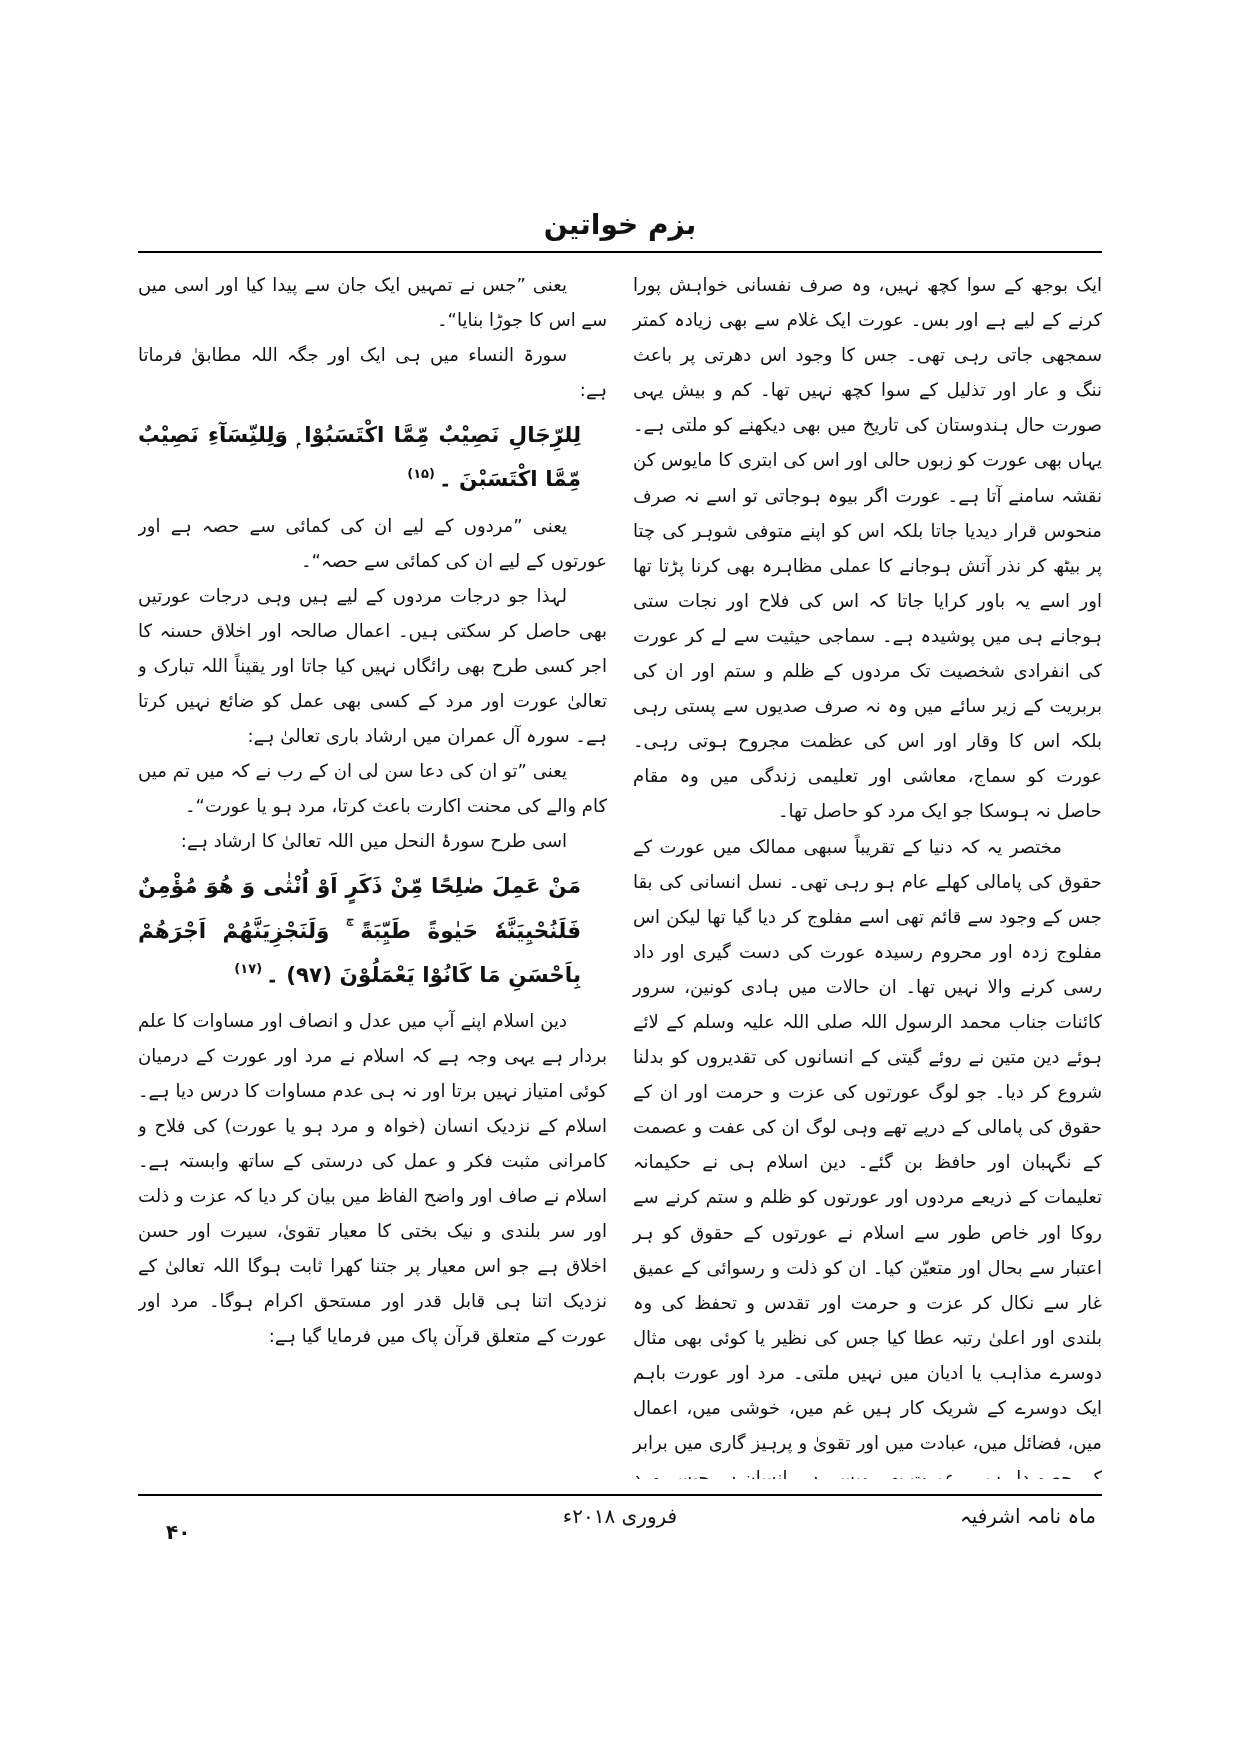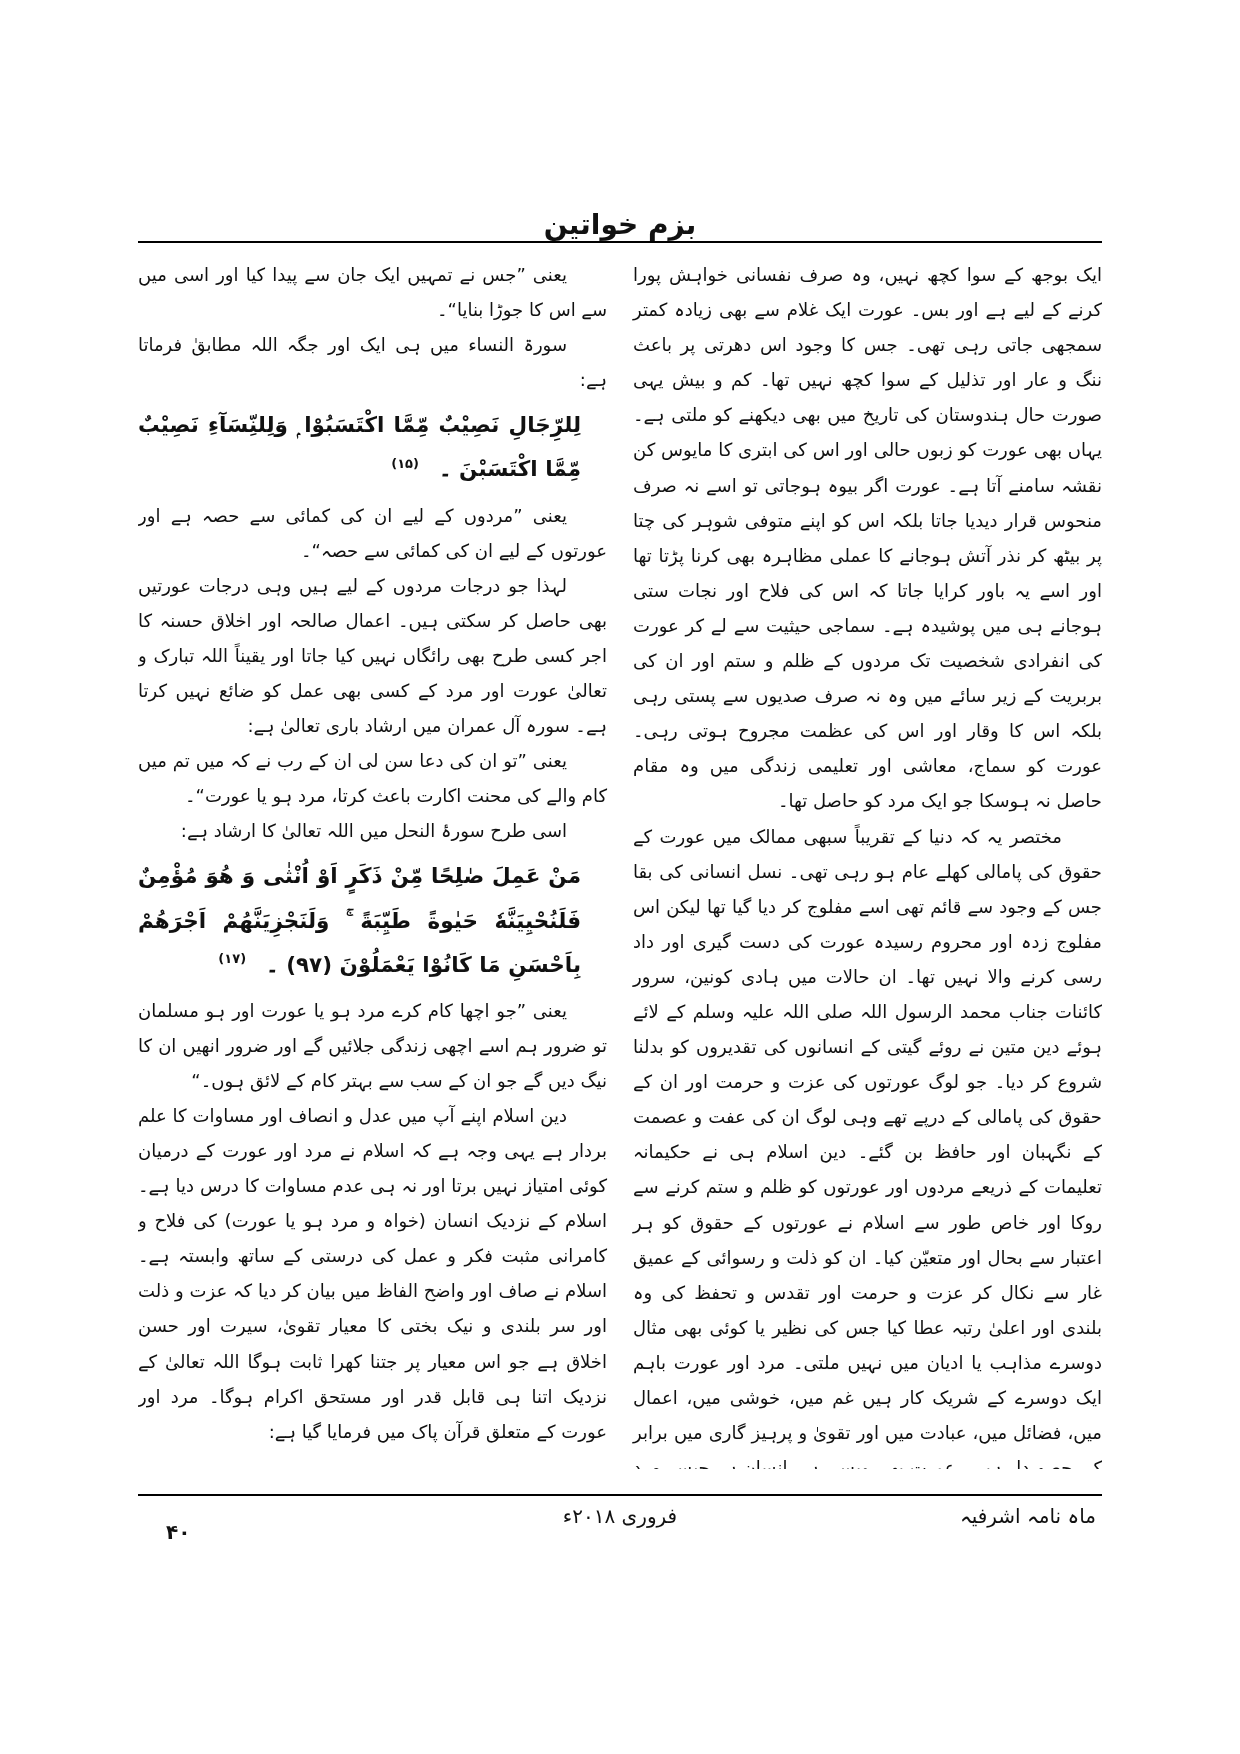--- a/index.html
+++ b/index.html
@@ -18,20 +18,21 @@
     position: absolute;
     top: 208px;
     right: 138px;
     width: 964px;
   }
   .title {
     text-align: center;
     font-weight: bold;
     font-size: 28px;
     letter-spacing: 0.5px;
+    margin-bottom: 10px;
   }
   .header-rule {
     border-top: 2.5px solid #000;
     height: 0;
   }
   .columns {
     display: flex;
     flex-direction: row;   
     gap: 26px;
     margin-top: 14px;
@@ -51,21 +52,21 @@
     font-size: 21.5px;
     line-height: 2.05;
     margin: 6px 0 6px 0;
     padding-right: 26px;
     text-align: justify;
   }
   .vref {
     font-size: 13px;
     font-weight: bold;
     vertical-align: super;
-    margin-right: 20px;
+    margin-right: 4px;
   }
   .footer {
     position: absolute;
     top: 1494px;
     right: 138px;
     width: 964px;
   }
   .footer-rule { border-top: 2.5px solid #000; height: 0; }
   .footer-row {
     position: relative;
@@ -100,21 +101,20 @@
         <div class="verse">
           <span>لِلرِّجَالِ نَصِيْبٌ مِّمَّا اكْتَسَبُوْا ۭ وَلِلنِّسَآءِ نَصِيْبٌ مِّمَّا اكْتَسَبْنَ ۔</span><span class="vref">(۱۵)</span>
         </div>
         <p class="para indent">یعنی ”مردوں کے لیے ان کی کمائی سے حصہ ہے اور عورتوں کے لیے ان کی کمائی سے حصہ“۔</p>
         <p class="para indent">لہذا جو درجات مردوں کے لیے ہیں وہی درجات عورتیں بھی حاصل کر سکتی ہیں۔ اعمال صالحہ اور اخلاق حسنہ کا اجر کسی طرح بھی رائگاں نہیں کیا جاتا اور یقیناً اللہ تبارک و تعالیٰ عورت اور مرد کے کسی بھی عمل کو ضائع نہیں کرتا ہے۔ سورہ آل عمران میں ارشاد باری تعالیٰ ہے:</p>
         <p class="para indent">یعنی ”تو ان کی دعا سن لی ان کے رب نے کہ میں تم میں کام والے کی محنت اکارت باعث کرتا، مرد ہو یا عورت“۔</p>
         <p class="para indent">اسی طرح سورۂ النحل میں اللہ تعالیٰ کا ارشاد ہے:</p>
         <div class="verse">
           <span>مَنْ عَمِلَ صٰلِحًا مِّنْ ذَكَرٍ اَوْ اُنْثٰى وَ هُوَ مُؤْمِنٌ فَلَنُحْيِيَنَّهٗ حَيٰوةً طَيِّبَةً ۚ وَلَنَجْزِيَنَّهُمْ اَجْرَهُمْ بِاَحْسَنِ مَا كَانُوْا يَعْمَلُوْنَ (۹۷) ۔</span><span class="vref">(۱۷)</span>
         </div>
-        <p class="para indent">یعنی ”جو اچھا کام کرے مرد ہو یا عورت اور ہو مسلمان تو ضرور ہم اسے اچھی زندگی جلائیں گے اور ضرور انھیں ان کا نیگ دیں گے جو ان کے سب سے بہتر کام کے لائق ہوں۔“</p>
         <p class="para indent">دین اسلام اپنے آپ میں عدل و انصاف اور مساوات کا علم بردار ہے یہی وجہ ہے کہ اسلام نے مرد اور عورت کے درمیان کوئی امتیاز نہیں برتا اور نہ ہی عدم مساوات کا درس دیا ہے۔ اسلام کے نزدیک انسان (خواہ و مرد ہو یا عورت) کی فلاح و کامرانی مثبت فکر و عمل کی درستی کے ساتھ وابستہ ہے۔ اسلام نے صاف اور واضح الفاظ میں بیان کر دیا کہ عزت و ذلت اور سر بلندی و نیک بختی کا معیار تقویٰ، سیرت اور حسن اخلاق ہے جو اس معیار پر جتنا کھرا ثابت ہوگا اللہ تعالیٰ کے نزدیک اتنا ہی قابل قدر اور مستحق اکرام ہوگا۔ مرد اور عورت کے متعلق قرآن پاک میں فرمایا گیا ہے:</p>
 
       </div>
 
     </div>
   </div>
 
   <div class="footer">
     <div class="footer-rule"></div>
     <div class="footer-row">

